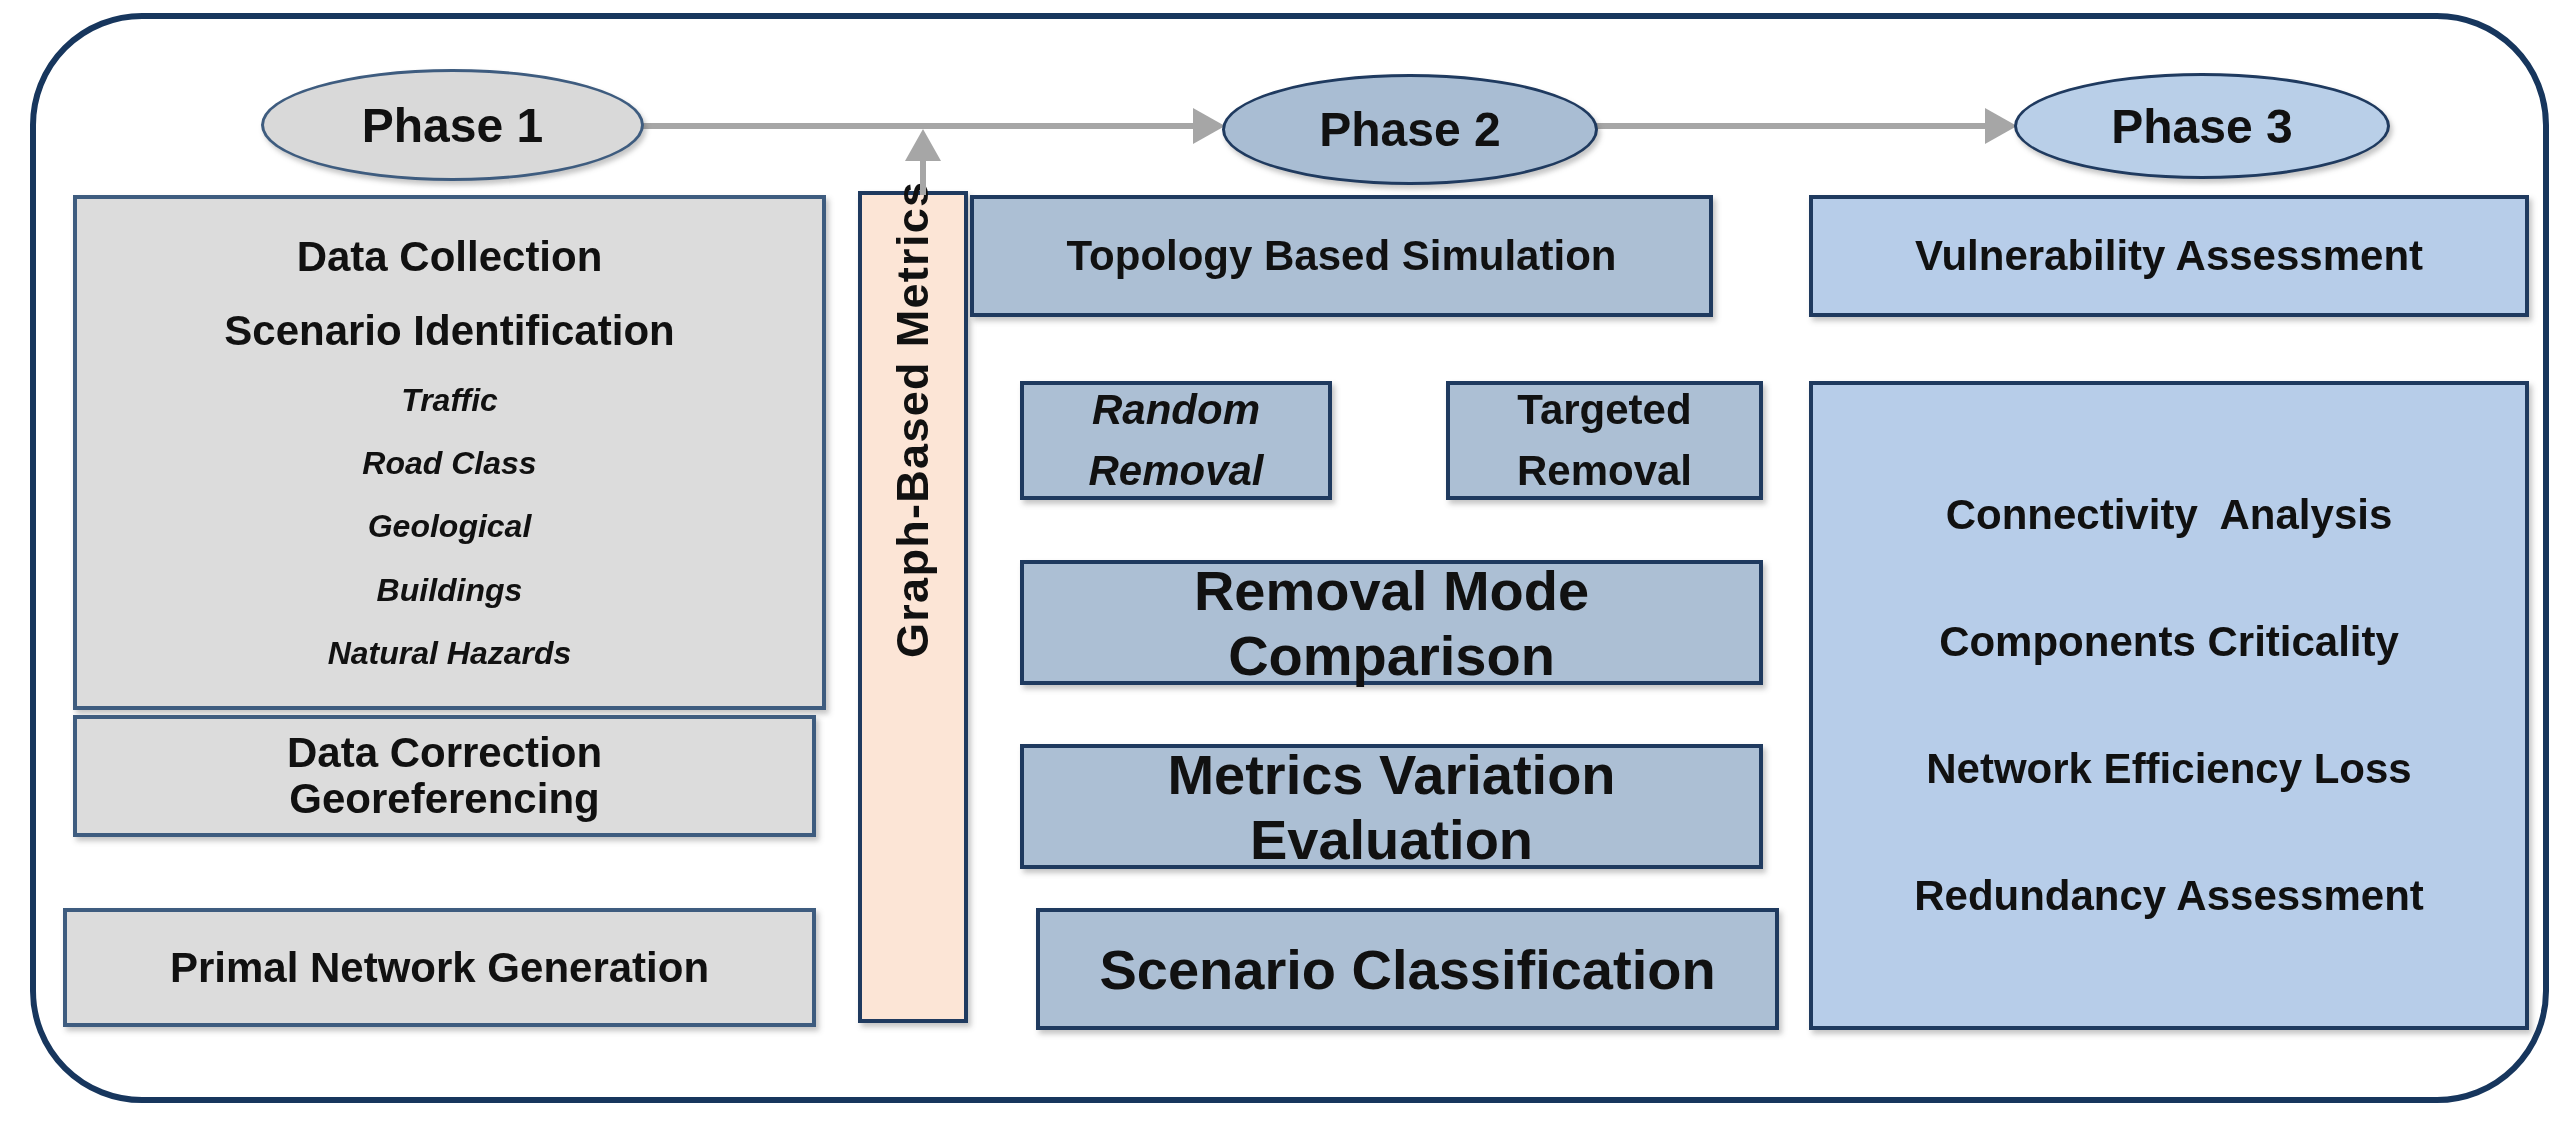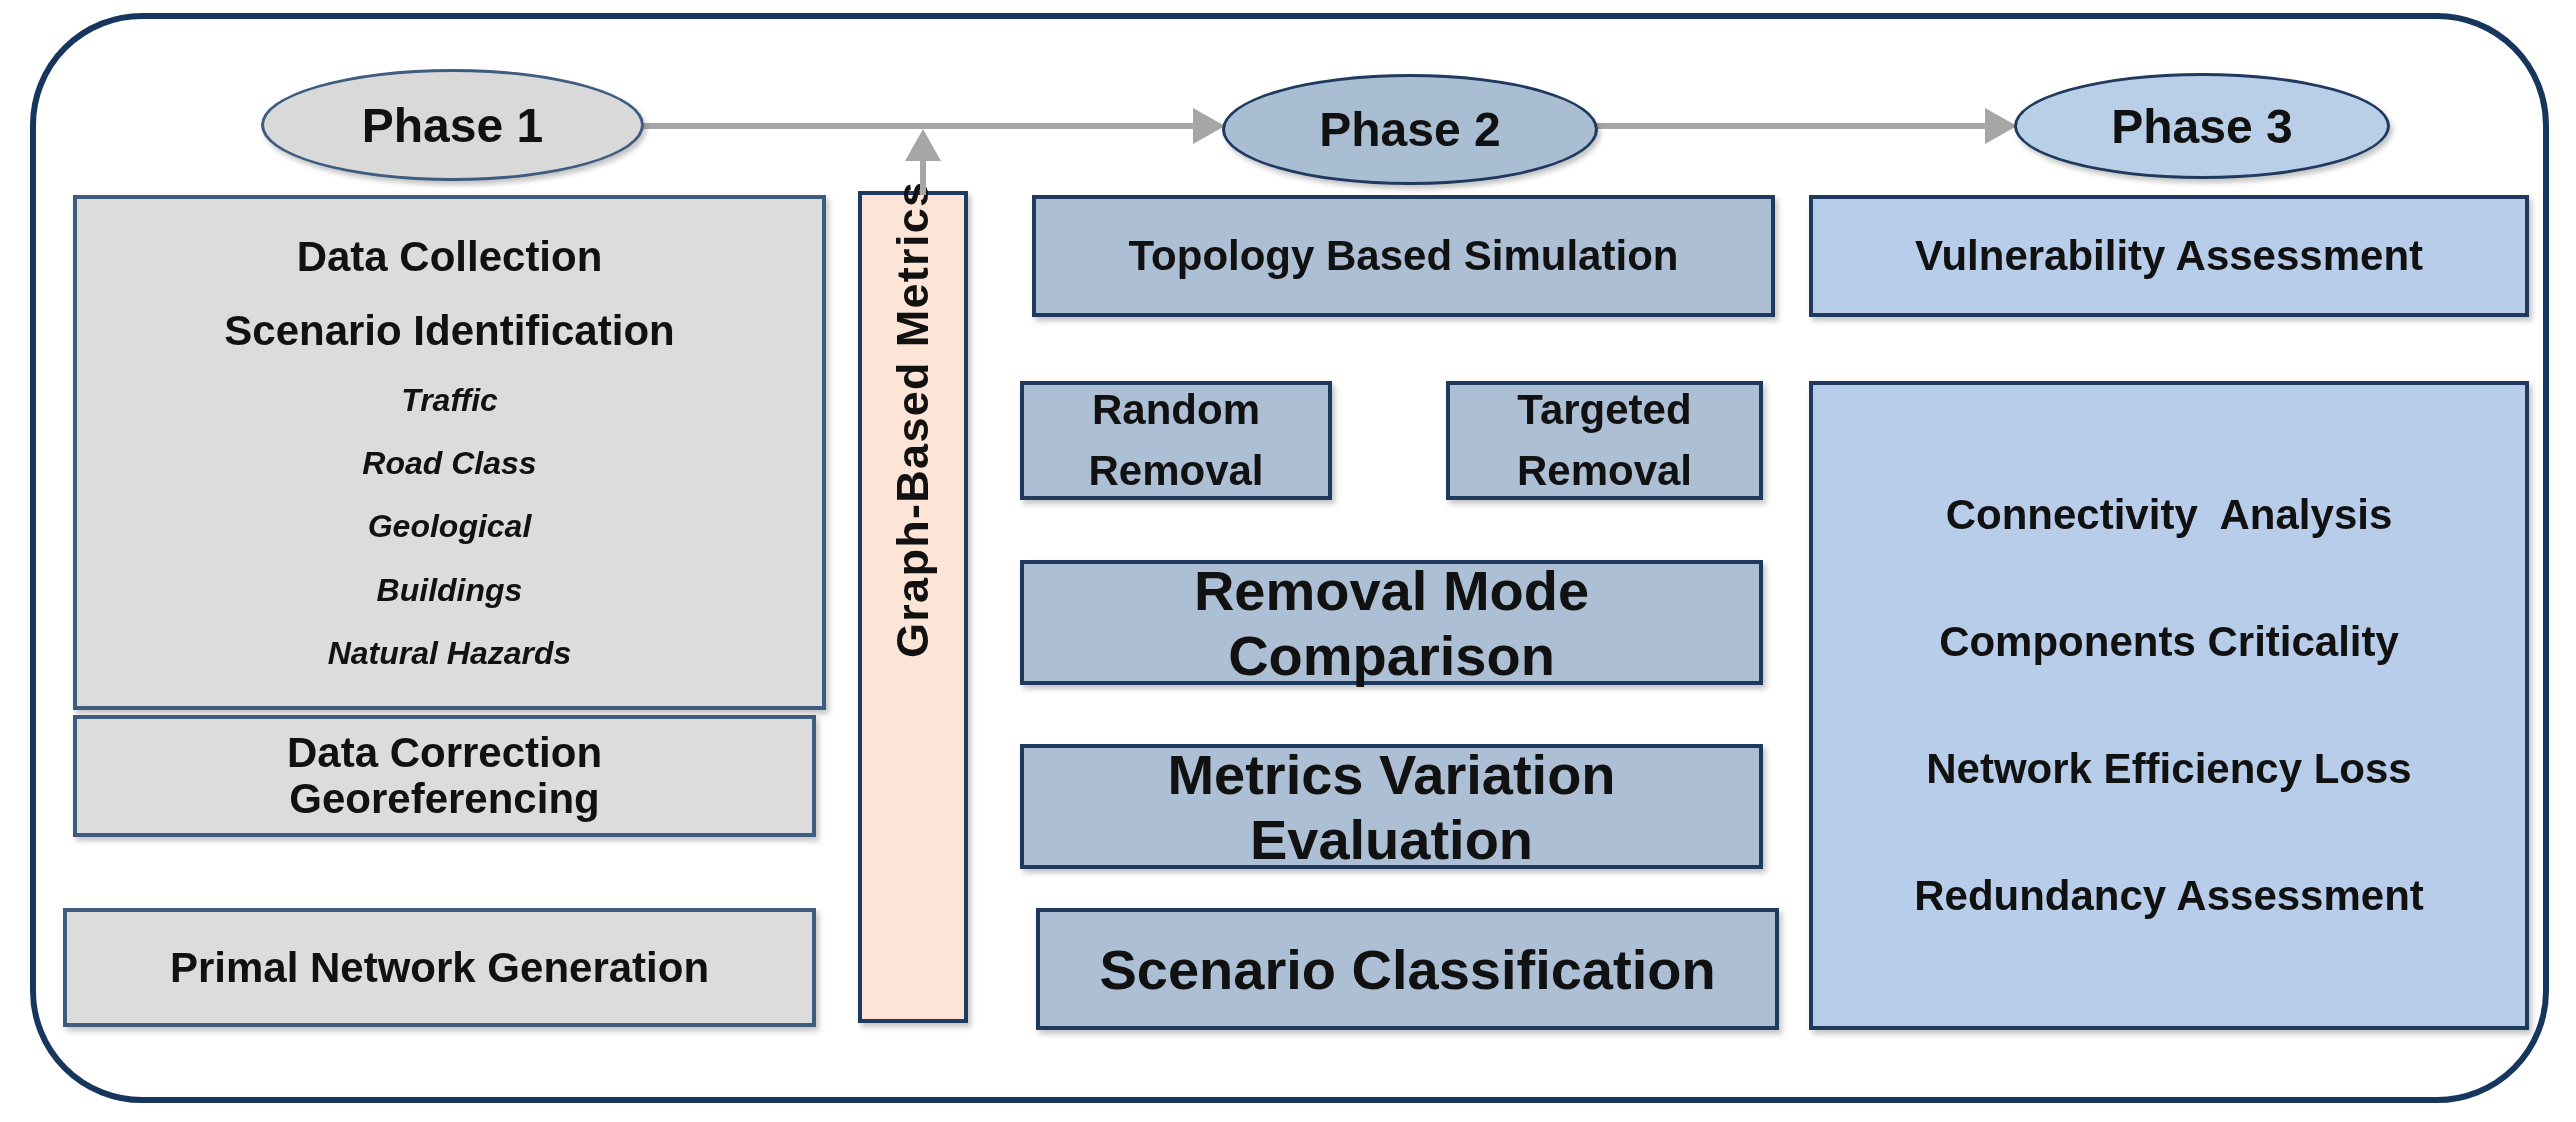--- a/index.html
+++ b/index.html
@@ -63,22 +63,22 @@
 
   .data-box{left:73px;top:195px;width:753px;height:515px;justify-content:space-evenly;padding:6.6px 0;}
   .data-box .b-line,.data-box .i-line{line-height:1.1;}
   .correction-box{left:73px;top:715px;width:743px;height:122px;row-gap:0;}
   .correction-box .b-line{line-height:1.1;}
   .primal-box{left:63px;top:908px;width:753px;height:119px;}
 
   .metrics-bar{left:858px;top:191px;width:110px;height:832px;}
   .metrics-label{transform:rotate(-90deg);white-space:nowrap;font-weight:bold;font-size:45px;letter-spacing:1.3px;}
 
-  .topology-box{left:1032px;top:195px;width:743px;height:122px;}
-  .random-box{left:1020px;top:381px;width:312px;height:119px;row-gap:17px;}
+  .topology-box{left:970px;top:195px;width:743px;height:122px;}
+  .random-box{left:1020px;top:381px;width:312px;height:119px;row-gap:17px;font-style:italic;}
   .targeted-box{left:1446px;top:381px;width:317px;height:119px;row-gap:17px;}
   .random-box .b-line,.targeted-box .b-line{line-height:1.05;}
   .comparison-box{left:1020px;top:560px;width:743px;height:125px;}
   .variation-box{left:1020px;top:744px;width:743px;height:125px;}
   .classification-box{left:1020px;top:908px;width:743px;height:122px;margin-left:16px;}
 
   .vulnerability-box{left:1809px;top:195px;width:720px;height:122px;}
   .analysis-box{left:1809px;top:381px;width:720px;height:649px;justify-content:space-evenly;padding:26px 0;}
   .analysis-box .b-line{font-size:42px;line-height:1.1;}
   .mid-label{font-size:56px;}

